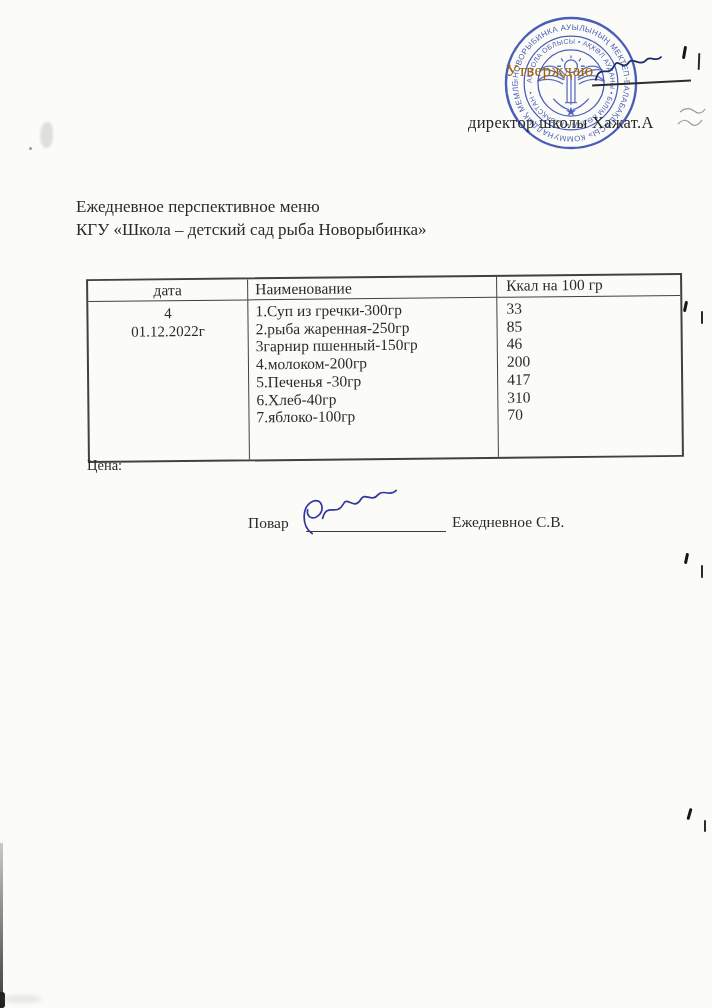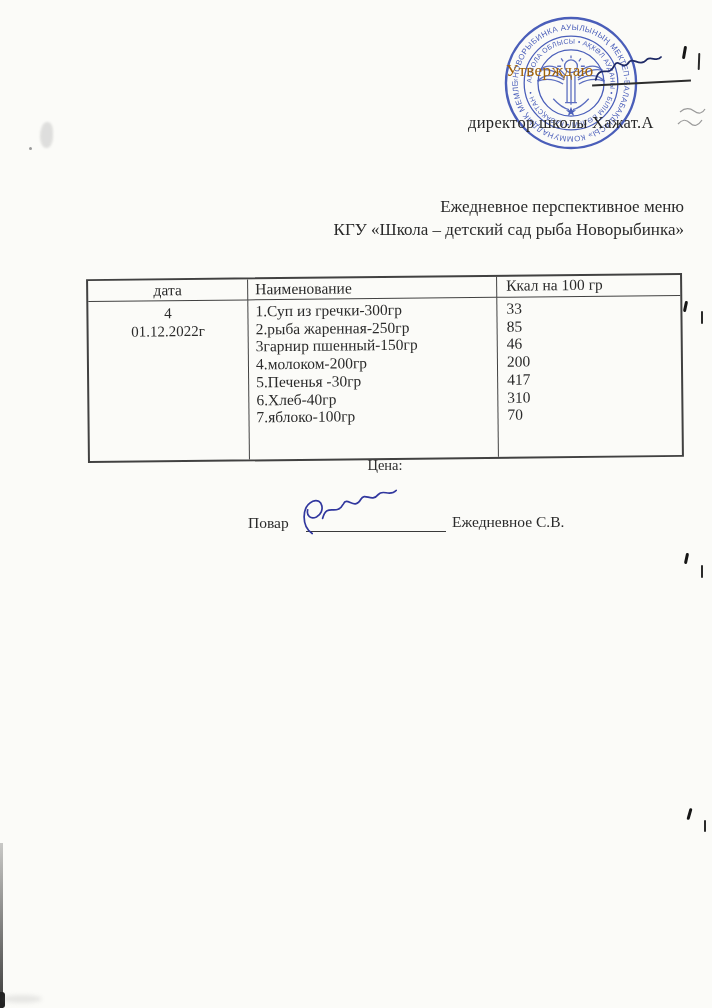--- a/index.html
+++ b/index.html
@@ -12,42 +12,42 @@
     color:#2b2b2b;
   }
   
   .stamp{position:absolute;left:502px;top:14px;opacity:.93;}
   
   .approve-label{position:absolute;left:506px;top:61px;font-size:17px;color:#a16207;letter-spacing:.4px;z-index:4;}
   .approve-sig{position:absolute;left:592px;top:55px;z-index:5;transform:rotate(-5deg);}
   .approve-underline{position:absolute;left:592px;top:82px;width:99px;height:1.6px;background:#2d2d2d;transform:rotate(-3deg);z-index:3;}
   .director-line{position:absolute;left:468px;top:93px;font-size:16.5px;letter-spacing:.3px;color:#272727;z-index:4;white-space:nowrap;margin-top:20px;}
   
-  .title{position:absolute;left:76px;top:198px;width:608px;text-align:right;font-size:17px;line-height:18.5px;color:#2a2a2a;}
+  .title{position:absolute;left:76px;top:198px;width:608px;text-align:left;font-size:17px;line-height:18.5px;color:#2a2a2a;}
   .title .t2{margin-top:4px;}
   
   .menu-table{
     position:absolute;left:87px;top:276px;width:596px;height:184px;
     box-sizing:border-box;border:2px solid #414141;
     transform:rotate(-0.6deg);
     display:grid;
     grid-template-columns:159px 249px 184px;
     grid-template-rows:21px 1fr;
     background:transparent;
   }
   .cell{box-sizing:border-box;font-size:15.5px;color:#2b2b2b;}
   .hb{border-bottom:1.5px solid #414141;}
   .lb{border-left:1.5px solid #414141;}
   .h-date{text-align:center;padding-top:1px;}
   .h-name{padding-left:7px;padding-top:1px;}
   .h-kcal{padding-left:9px;}
   .b-date{text-align:center;padding-top:3px;font-size:15px;line-height:18px;}
   .b-name{padding-left:7px;padding-top:2px;line-height:17.7px;}
   .b-kcal{padding-left:9px;padding-top:2px;line-height:17.7px;}
-  .price{position:absolute;left:87px;top:457px;width:596px;text-align:center;font-size:14.5px;color:#2e2e2e;}
+  .price{position:absolute;left:87px;top:457px;width:596px;font-size:14.5px;color:#2e2e2e;}
   
   .cook-label{position:absolute;left:248px;top:514px;font-size:15.5px;}
   .cook-underline{position:absolute;left:306px;top:531px;width:140px;height:1.4px;background:#3a3a3a;}
   .cook-name{position:absolute;left:452px;top:513px;font-size:15.5px;}
   .cook-sig{position:absolute;left:296px;top:484px;transform:rotate(-6deg);z-index:5;}
   
   .tick{position:absolute;background:#161616;border-radius:1.5px;}
   .t1a{left:683px;top:46px;width:3px;height:13px;transform:rotate(10deg);}
   .t1b{left:698px;top:53px;width:2px;height:17px;transform:rotate(2deg);background:#2a2a2a;}
   .t2a{left:684px;top:301px;width:3px;height:11px;transform:rotate(12deg);}

